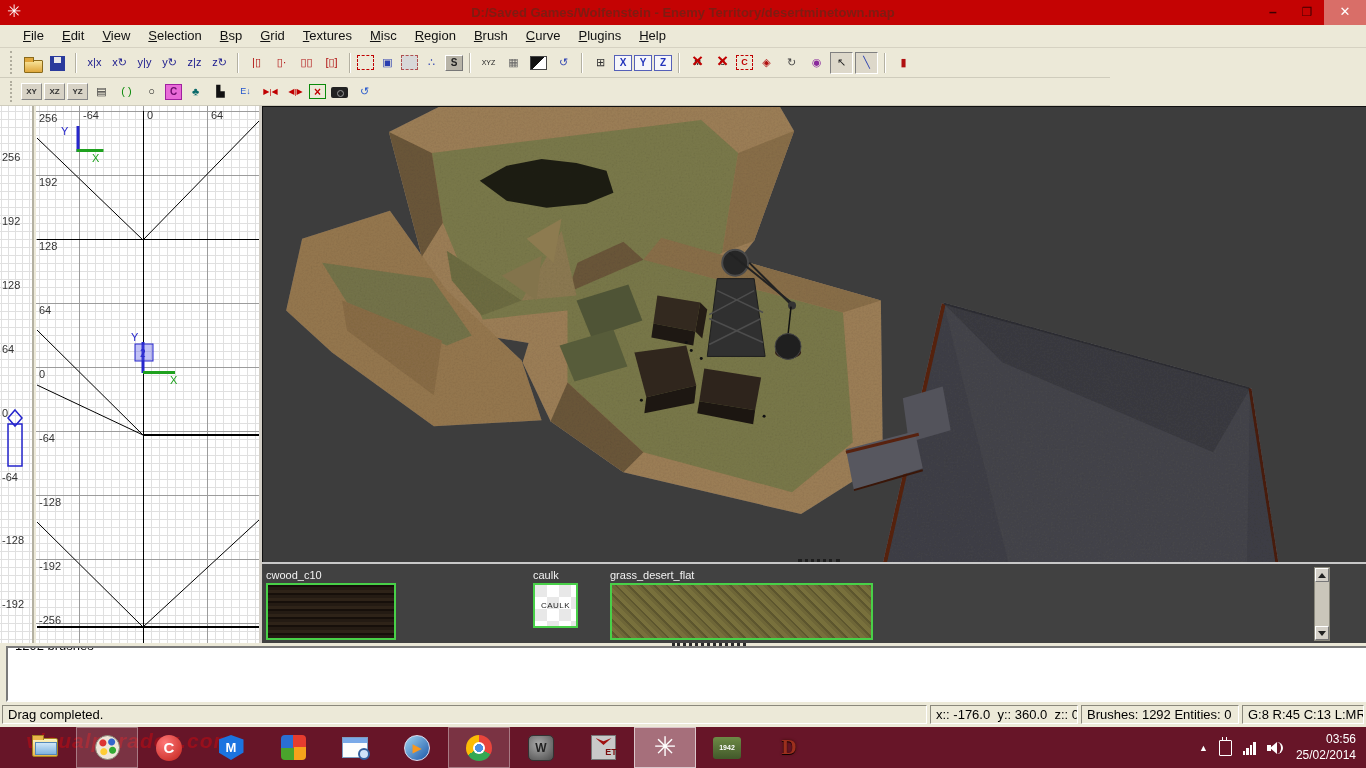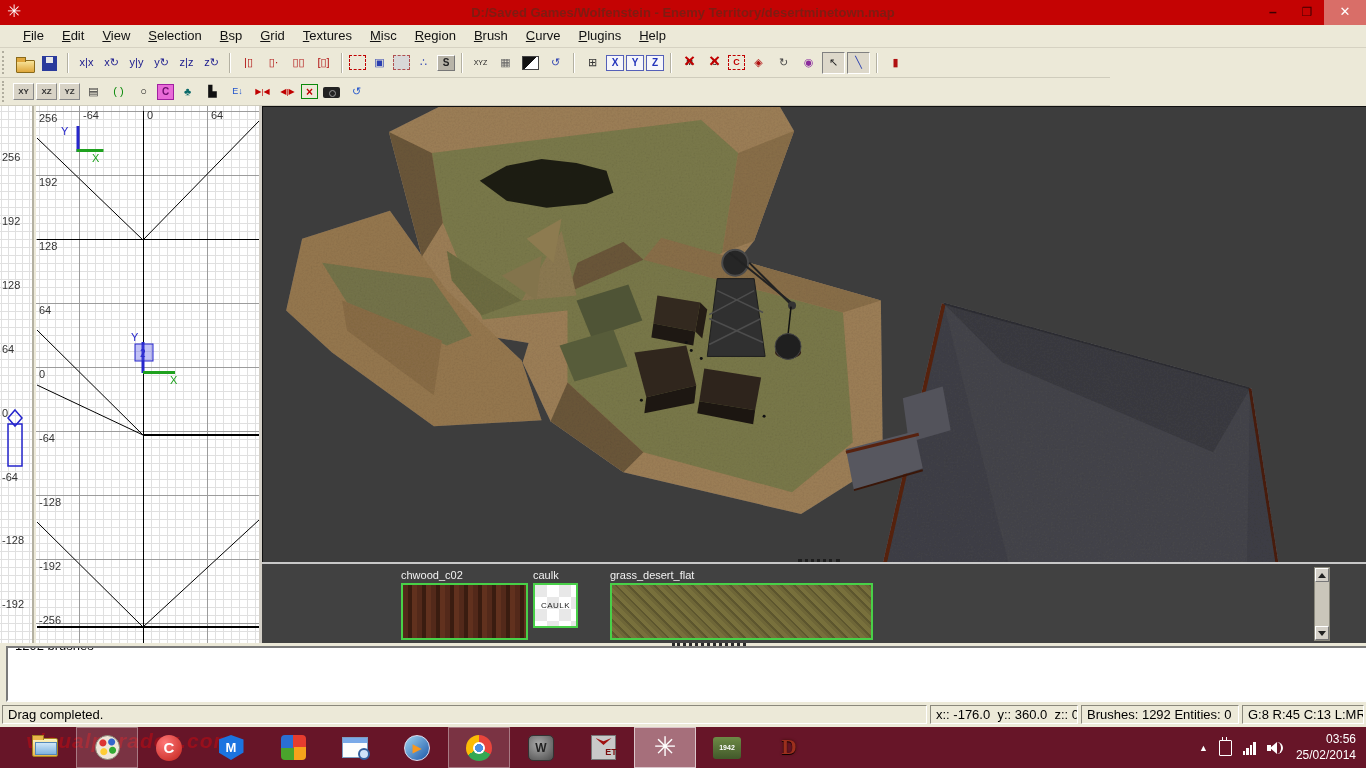--- a/index.html
+++ b/index.html
@@ -18,21 +18,21 @@
   .btn-close{right:0;width:42px;background:#d96e68;color:#fff;font-size:13px;}
 
   
   .menubar{position:absolute;left:0;top:25px;width:1366px;height:23px;background:#ece9d8;
     border-bottom:1px solid #d6d2c2;padding-left:14px;}
   .menu-item{display:inline-block;padding:3px 9px;font-size:13px;color:#111;cursor:default;}
   .menu-item::first-letter{text-decoration:underline;}
 
   
   .toolbar{position:absolute;left:0;width:1110px;background:#ece9d8;display:flex;
-    align-items:center;border-bottom:1px solid #cfccbc;padding-left:2px;}
+    align-items:center;border-bottom:1px solid #cfccbc;padding-left:10px;}
   .tb1{top:48px;height:30px;}
   .tb2{top:78px;height:28px;}
   .grip{width:4px;height:80%;border-left:2px dotted #b0ad9e;margin-right:6px;}
   .tb-btn{width:23px;height:22px;margin:0 1px;display:flex;align-items:center;justify-content:center;
     position:relative;flex:none;}
   .tb-btn .glyph{font-size:11px;line-height:1;white-space:nowrap;}
   .tb-btn.pressed{border:1px solid;border-color:#808080 #fff #fff #808080;background:#ddd8ca;}
   .tb-sep{width:2px;height:20px;margin:0 5px;border-left:1px solid #b4b1a2;border-right:1px solid #fff;flex:none;}
   .kind-folder::before{content:"";position:absolute;left:3px;top:8px;width:17px;height:11px;
     background:linear-gradient(#f8e49a,#dfa73c);border:1px solid #8a6a1a;border-radius:1px;}
@@ -471,23 +471,23 @@
 
   <div class="texpanel">
     <div class="tex-scroll">
       <div class="scr-btn scr-up">
           <span class="tri-up"></span>
         </div>
       <div class="scr-btn scr-dn">
           <span class="tri-dn"></span>
         </div>
     </div>
-      <div class="tex-item" style="left: 139px;">
-        <span class="tex-label">chwood_c02</span>
-        <div class="tex-thumb tex-wood-red" style="width: 127px; height: 57px;"></div>
+  <div class="tex-item" style="left: 4px;">
+        <span class="tex-label">cwood_c10</span>
+        <div class="tex-thumb tex-wood-dark" style="width: 130px; height: 57px;"></div>
       </div>
       <div class="tex-item" style="left: 271px;">
         <span class="tex-label">caulk</span>
         <div class="tex-thumb tex-caulk" style="width: 45px; height: 45px;">
           <span class="caulk-word">CAULK</span>
         </div>
       </div>
       <div class="tex-item" style="left: 348px;">
         <span class="tex-label">grass_desert_flat</span>
         <div class="tex-thumb tex-grass" style="width: 263px; height: 57px;"></div>

